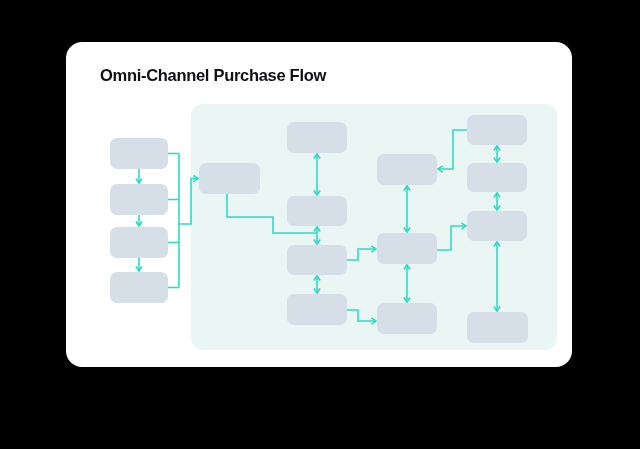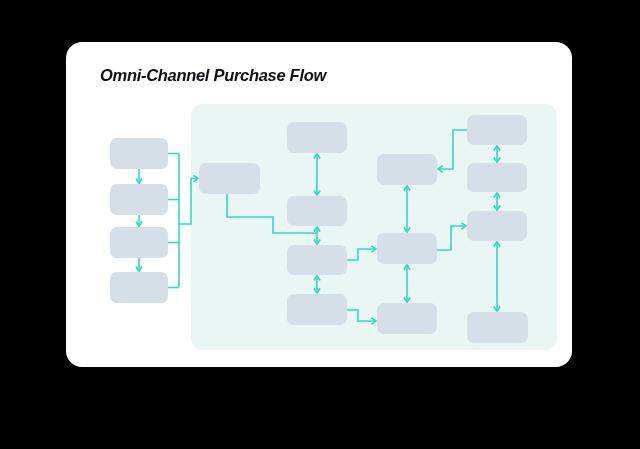--- a/index.html
+++ b/index.html
@@ -23,21 +23,20 @@
     background:var(--card-bg);
     border-radius:16px;
   }
   .card-title{
     position:absolute;
     left:100px;top:66px;
     font-size:16.5px;
     font-weight:bold;
     letter-spacing:-0.3px;
     color:var(--title-color);
-    font-style:italic;
   }
   .flow-panel{
     position:absolute;
     left:191px;top:104px;width:366px;height:246px;
     background:var(--panel-bg);
     border-radius:12px;
   }
   .flow-canvas{
     position:absolute;
     left:0;top:0;width:640px;height:449px;

